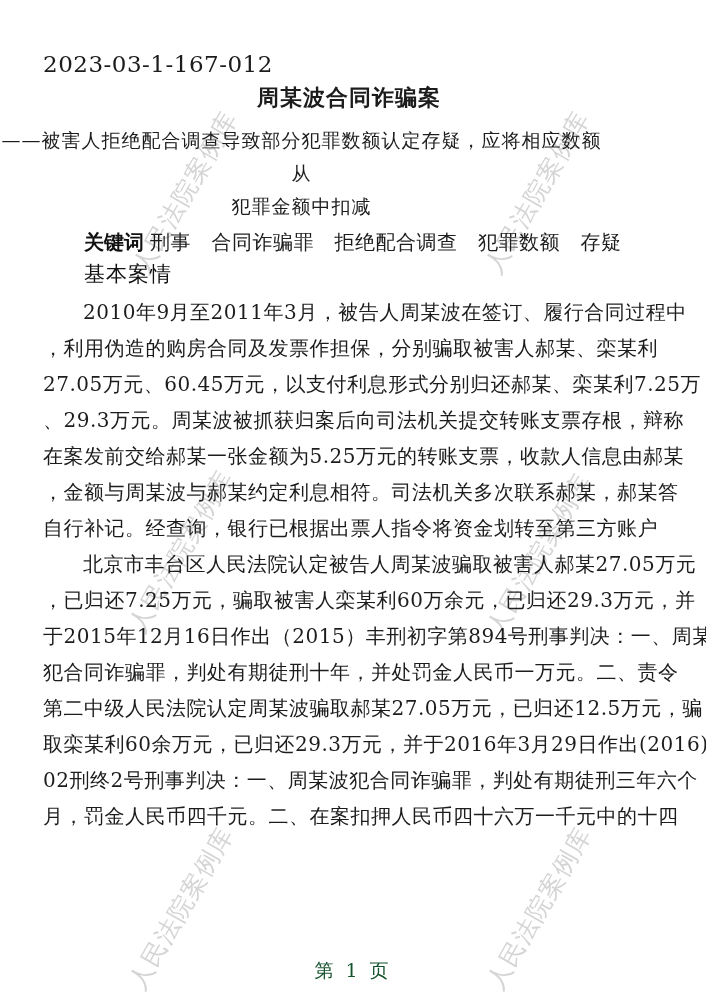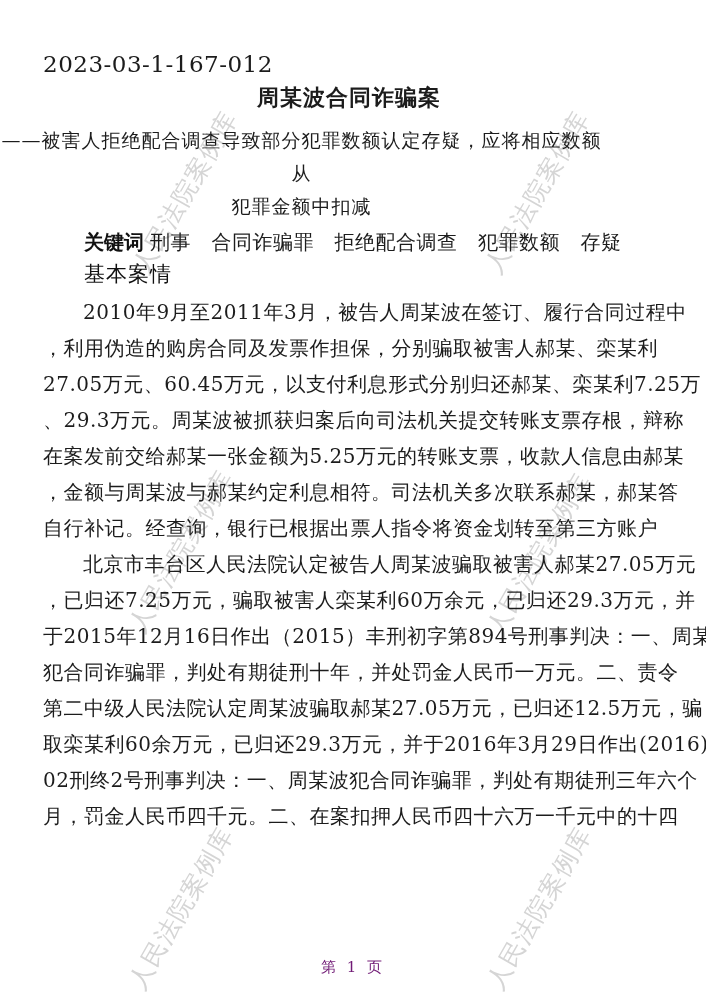--- a/index.html
+++ b/index.html
@@ -93,22 +93,22 @@
   }
   .para { margin: 0; }
   .para .line { white-space: nowrap; }
   .para .line:first-child { text-indent: 40px; }
 
   
   .page-footer {
     position: absolute;
     left: 0; top: 958px; width: 706px;
     text-align: center;
-    font-size: 15px;
-    color: #701a75;
+    font-size: 19px;
+    color: #14532d;
     letter-spacing: 3px;
   }
 </style>
 </head>
 <body>
 
 <div class="page">
 
   <div class="wm-layer">
     <div class="wm">人民法院案例库</div>

